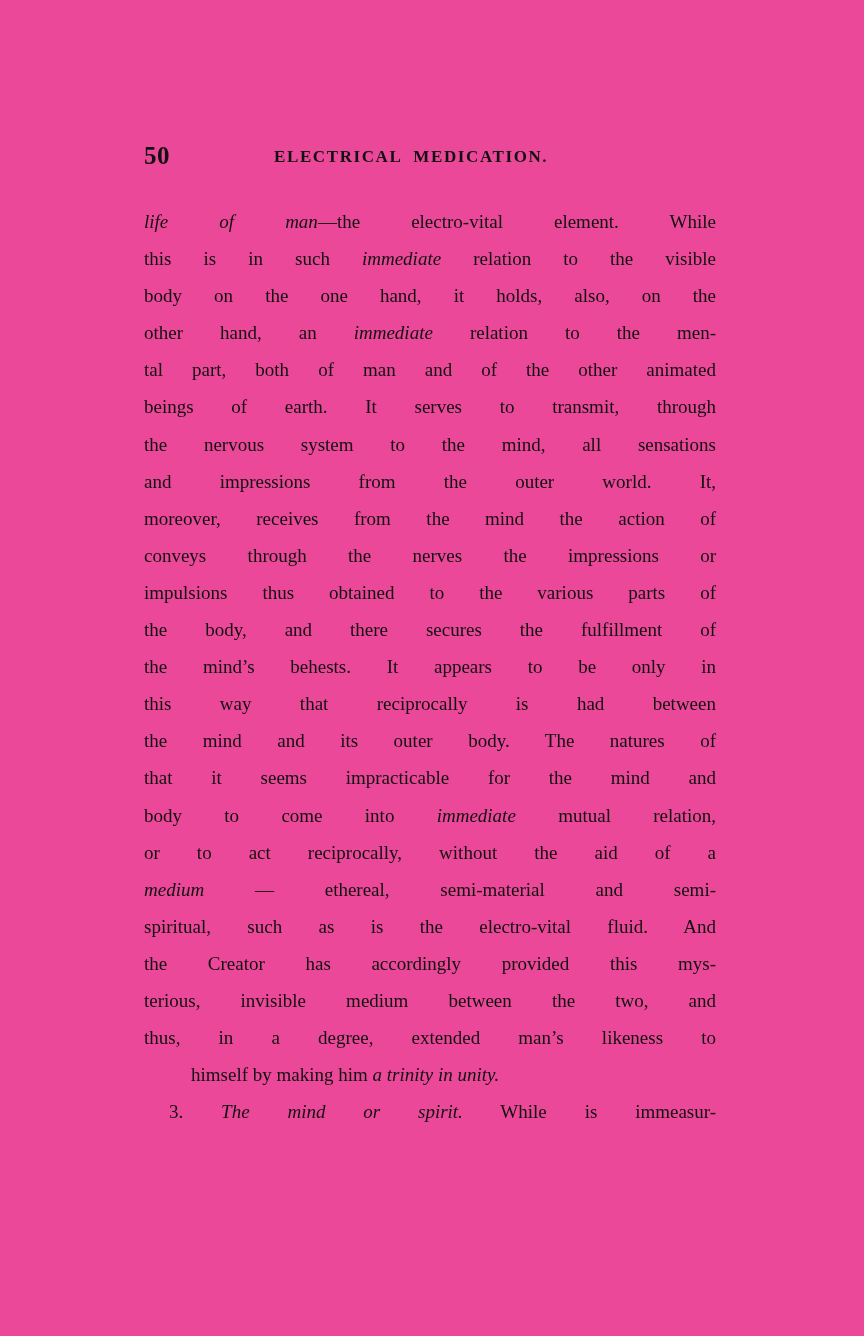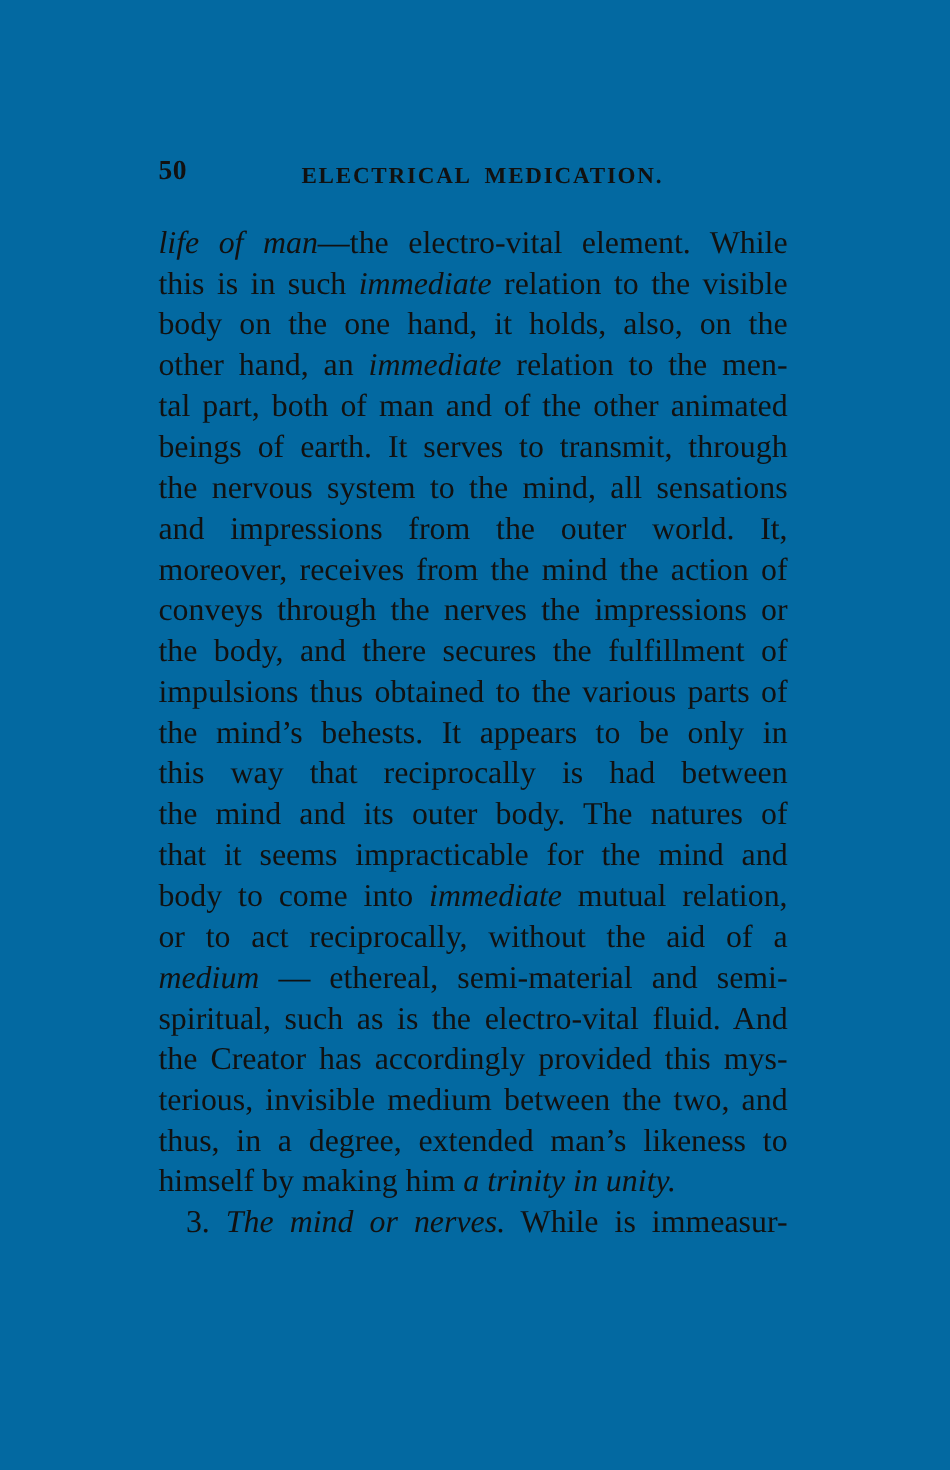--- a/index.html
+++ b/index.html
@@ -13,63 +13,64 @@
       position: relative;
       overflow: hidden;
       font-family: "Liberation Serif", "DejaVu Serif", serif;
       color: #111111;
     }
     .page {
       position: absolute;
       left: 0; top: 0;
       width: 864px;
       height: 1336px;
-      background: #0369a1;
+      background: #ec4899;
     }
     .running-head {
       position: absolute;
       left: 144px;
       top: 142px;
       width: 572px;
       height: 34px;
     }
     .page-number {
       position: absolute;
       left: 0;
       top: 0;
       font-size: 25px;
       font-weight: bold;
       letter-spacing: 0.5px;
     }
     .running-title {
       position: absolute;
       left: 130px;
       top: 5px;
-      font-size: 21px;
+      font-size: 17px;
       font-weight: bold;
       letter-spacing: 1.6px;
       word-spacing: 6px;
     }
     .body-text {
       position: absolute;
       left: 144px;
       top: 203px;
       width: 572px;
     }
     .line {
       display: block;
       height: 37.1px;
       line-height: 37.1px;
-      font-size: 29px;
+      font-size: 19px;
       text-align: justify;
       text-align-last: justify;
       white-space: nowrap;
     }
     .line.last {
       text-align-last: left;
+      margin-left: 47px;
     }
     .line.indent {
       padding-left: 25px;
     }
     .line span.it {
       font-style: italic;
     }
   </style>
 </head>
 <body>
@@ -84,29 +85,29 @@
       <div class="line"><span class="it">life of man</span><span>—the electro-vital element.  While</span></div>
       <div class="line"><span>this is in such </span><span class="it">immediate</span><span> relation to the visible</span></div>
       <div class="line"><span>body on the one hand, it holds, also, on the</span></div>
       <div class="line"><span>other hand, an </span><span class="it">immediate</span><span> relation to the men-</span></div>
       <div class="line"><span>tal part, both of man and of the other animated</span></div>
       <div class="line"><span>beings of earth.  It serves to transmit, through</span></div>
       <div class="line"><span>the nervous system to the mind, all sensations</span></div>
       <div class="line"><span>and impressions from the outer world.  It,</span></div>
       <div class="line"><span>moreover, receives from the mind the action of</span></div>
       <div class="line"><span>conveys through the nerves the impressions or</span></div>
+      <div class="line"><span>impulsions thus obtained to the various parts of</span></div>
       <div class="line"><span>the body, and there secures the fulfillment of</span></div>
-      <div class="line"><span>impulsions thus obtained to the various parts of</span></div>
       <div class="line"><span>the mind’s behests.  It appears to be only in</span></div>
       <div class="line"><span>this way that reciprocally is had between</span></div>
       <div class="line"><span>the mind and its outer body.  The natures of</span></div>
       <div class="line"><span>that it seems impracticable for the mind and</span></div>
       <div class="line"><span>body to come into </span><span class="it">immediate</span><span> mutual relation,</span></div>
       <div class="line"><span>or to act reciprocally, without the aid of a</span></div>
       <div class="line"><span class="it">medium</span><span> — ethereal, semi-material and semi-</span></div>
       <div class="line"><span>spiritual, such as is the electro-vital fluid.  And</span></div>
       <div class="line"><span>the Creator has accordingly provided this mys-</span></div>
       <div class="line"><span>terious, invisible medium between the two, and</span></div>
       <div class="line"><span>thus, in a degree, extended man’s likeness to</span></div>
       <div class="line last"><span>himself by making him </span><span class="it">a trinity in unity.</span></div>
-      <div class="line indent"><span>3. </span><span class="it">The mind or nerves.</span><span>  While is immeasur-</span></div>
+      <div class="line indent"><span>3. </span><span class="it">The mind or spirit.</span><span>  While is immeasur-</span></div>
     </div>
 </div>
 
 </body></html>

